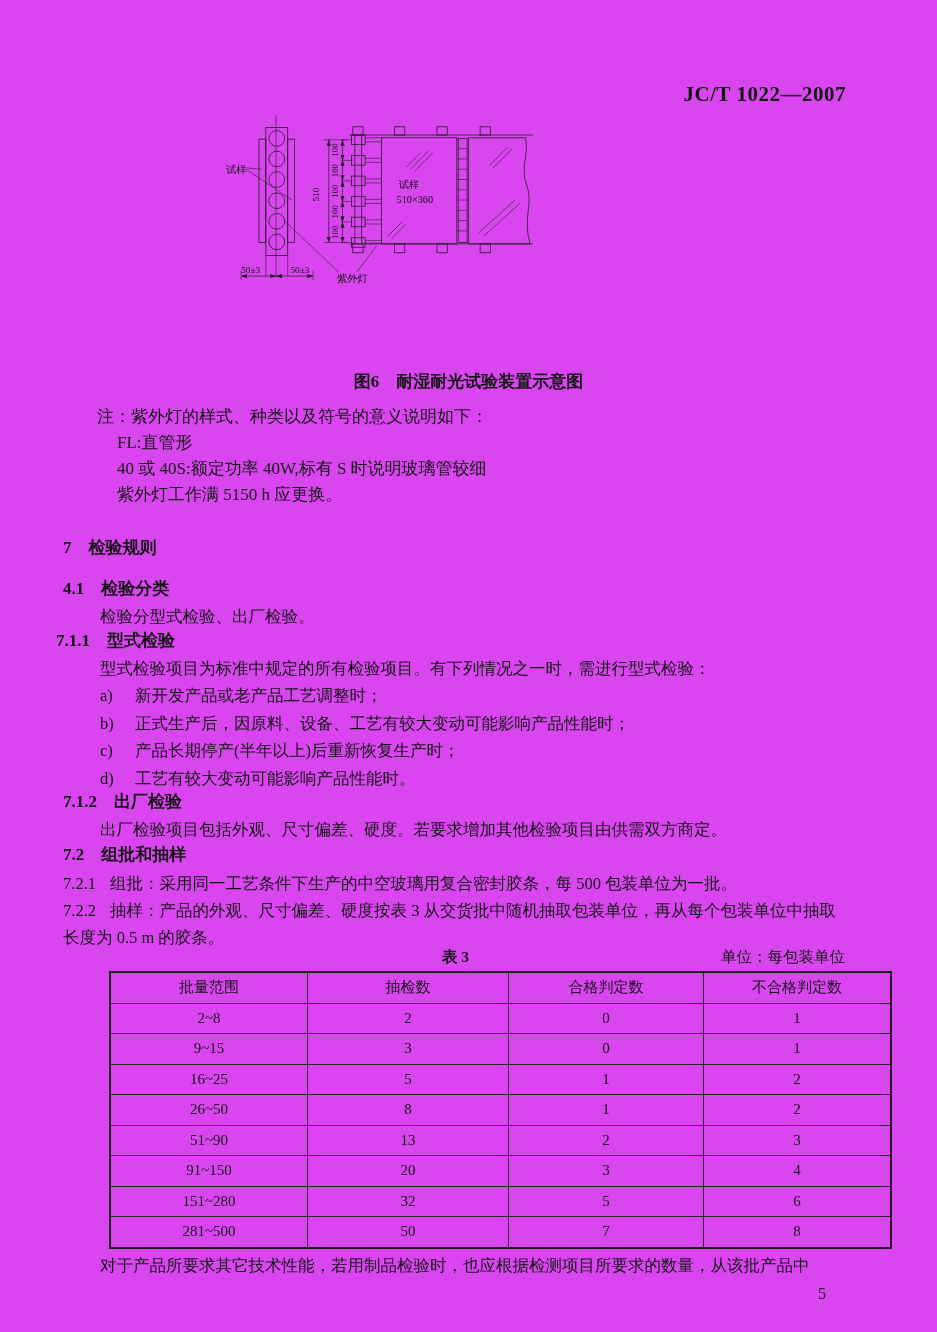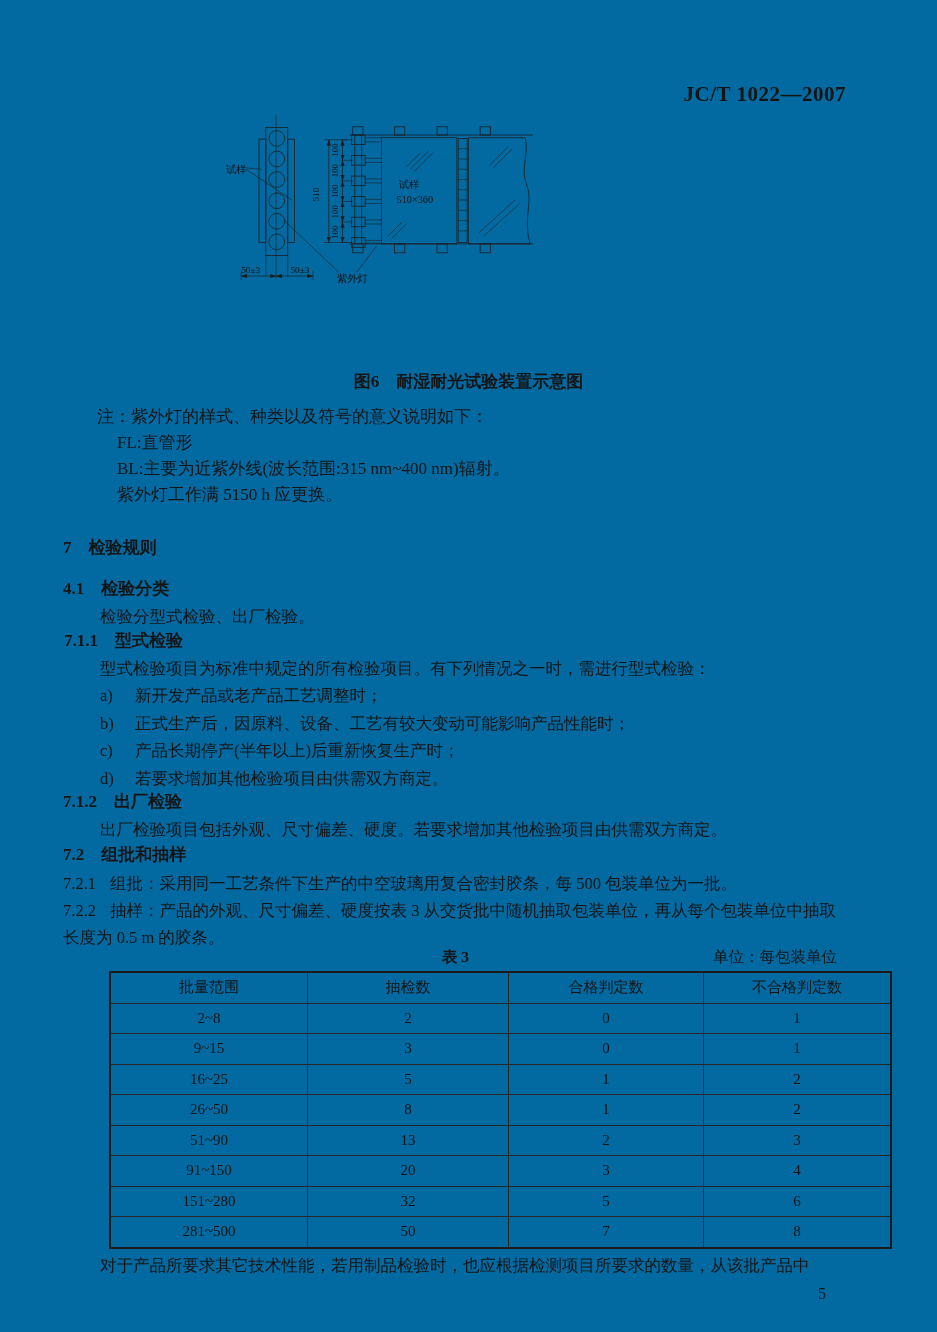--- a/index.html
+++ b/index.html
@@ -1,29 +1,29 @@
 <!DOCTYPE html>
 <html><head>
 <meta charset="utf-8">
 <style>
   html,body{margin:0;padding:0;background:#d8d8d8;}
-  .page{position:relative;width:937px;height:1332px;background:#0369a1;
+  .page{position:relative;width:937px;height:1332px;background:#d946ef;
         font-family:"Liberation Serif","DejaVu Serif",serif;color:#151515;overflow:hidden;}
   .abs{position:absolute;}
   .header-code{top:82px;right:91px;font-size:21px;font-weight:bold;letter-spacing:.5px;}
   .fig-caption{top:370px;left:0;width:937px;text-align:center;font-size:17px;font-weight:bold;font-family:Liberation Serif, serif;}
   .notes{top:404px;left:97px;font-size:17px;line-height:26px;}
   .notes .sub{margin-left:20px;}
   .h-bold{font-size:17px;font-weight:bold;}
   .body-txt{font-size:16.5px;line-height:27px;}
   .li-label{display:inline-block;width:35px;}
   .run-num{font-weight:normal;margin-right:14px;}
   .tbl-meta{top:947px;left:64px;width:783px;font-size:15.5px;}
   .tbl-meta .t-title{position:absolute;left:0;width:100%;text-align:center;font-weight:bold;}
-  .tbl-meta .t-unit{position:absolute;right:10px;margin-left:12px;}
+  .tbl-meta .t-unit{position:absolute;right:2px;margin-left:12px;}
   .tbl-wrap{top:971px;left:64px;width:783px;padding-left:45px;}
   table{border-collapse:collapse;width:100%;table-layout:fixed;border:2px solid #1b1b1b;}
   td,th{border:1.5px solid #262626;text-align:center;vertical-align:middle;
         font-size:15px;font-weight:normal;height:29.5px;padding:0;}
   .closing{top:1252px;left:63px;width:812px;font-size:16.5px;line-height:27px;text-indent:37px;}
   .page-num{top:1285px;left:818px;font-size:16px;}
   svg .ln{stroke:#1c1c1c;stroke-width:1.1;fill:none;}
   svg .thin{stroke:#1c1c1c;stroke-width:.8;fill:none;}
   svg .dim{stroke:#1c1c1c;stroke-width:1;fill:none;
            marker-start:url(#ar);marker-end:url(#ar);}
@@ -162,41 +162,41 @@
       <text x="390" y="355" font-size="15">紫外灯</text>
     </g>
     </g>
   </svg>
 
   <div class="abs fig-caption">图6　耐湿耐光试验装置示意图</div>
 
   <div class="abs notes">
     <div>注：紫外灯的样式、种类以及符号的意义说明如下：</div>
     <div class="sub">FL:直管形</div>
-    <div class="sub">BL:主要为近紫外线(波长范围:315 nm~400 nm)辐射。</div>
+    <div class="sub">40 或 40S:额定功率 40W,标有 S 时说明玻璃管较细</div>
     <div class="sub">紫外灯工作满 5150 h 应更换。</div>
   </div>
 
   <div class="abs h-bold" style="top:536px;left:63px;">7　检验规则</div>
   <div class="abs h-bold" style="top:577px;left:63px;">4.1　检验分类</div>
   <div class="abs body-txt" style="top:603px;left:100px;width:820px;">检验分型式检验、出厂检验。</div>
-  <div class="abs h-bold" style="top:629px;left:64px;">7.1.1　型式检验</div>
+  <div class="abs h-bold" style="top:629px;left:56px;">7.1.1　型式检验</div>
   <div class="abs body-txt" style="top:655px;left:100px;width:820px;">型式检验项目为标准中规定的所有检验项目。有下列情况之一时，需进行型式检验：</div>
 
   <div class="abs body-txt" style="top:710px;left:100px;width:780px;">
     <span class="li-label">b)</span><span>正式生产后，因原料、设备、工艺有较大变动可能影响产品性能时；</span>
   </div>
   <div class="abs body-txt" style="top:682px;left:100px;width:780px;">
     <span class="li-label">a)</span><span>新开发产品或老产品工艺调整时；</span>
   </div>
   <div class="abs body-txt" style="top:737px;left:100px;width:780px;">
     <span class="li-label">c)</span><span>产品长期停产(半年以上)后重新恢复生产时；</span>
   </div>
   <div class="abs body-txt" style="top:765px;left:100px;width:780px;">
-    <span class="li-label">d)</span><span>若要求增加其他检验项目由供需双方商定。</span>
+    <span class="li-label">d)</span><span>工艺有较大变动可能影响产品性能时。</span>
   </div>
 
   <div class="abs h-bold" style="top:790px;left:63px;">7.1.2　出厂检验</div>
   <div class="abs body-txt" style="top:816px;left:100px;width:820px;">出厂检验项目包括外观、尺寸偏差、硬度。若要求增加其他检验项目由供需双方商定。</div>
   <div class="abs h-bold" style="top:843px;left:63px;">7.2　组批和抽样</div>
 
   <div class="abs body-txt" style="top:870px;left:63px;width:812px;">
     <span class="run-num">7.2.1</span><span>组批：采用同一工艺条件下生产的中空玻璃用复合密封胶条，每 500 包装单位为一批。</span>
   </div>
   <div class="abs body-txt" style="top:897px;left:63px;width:782px;">

